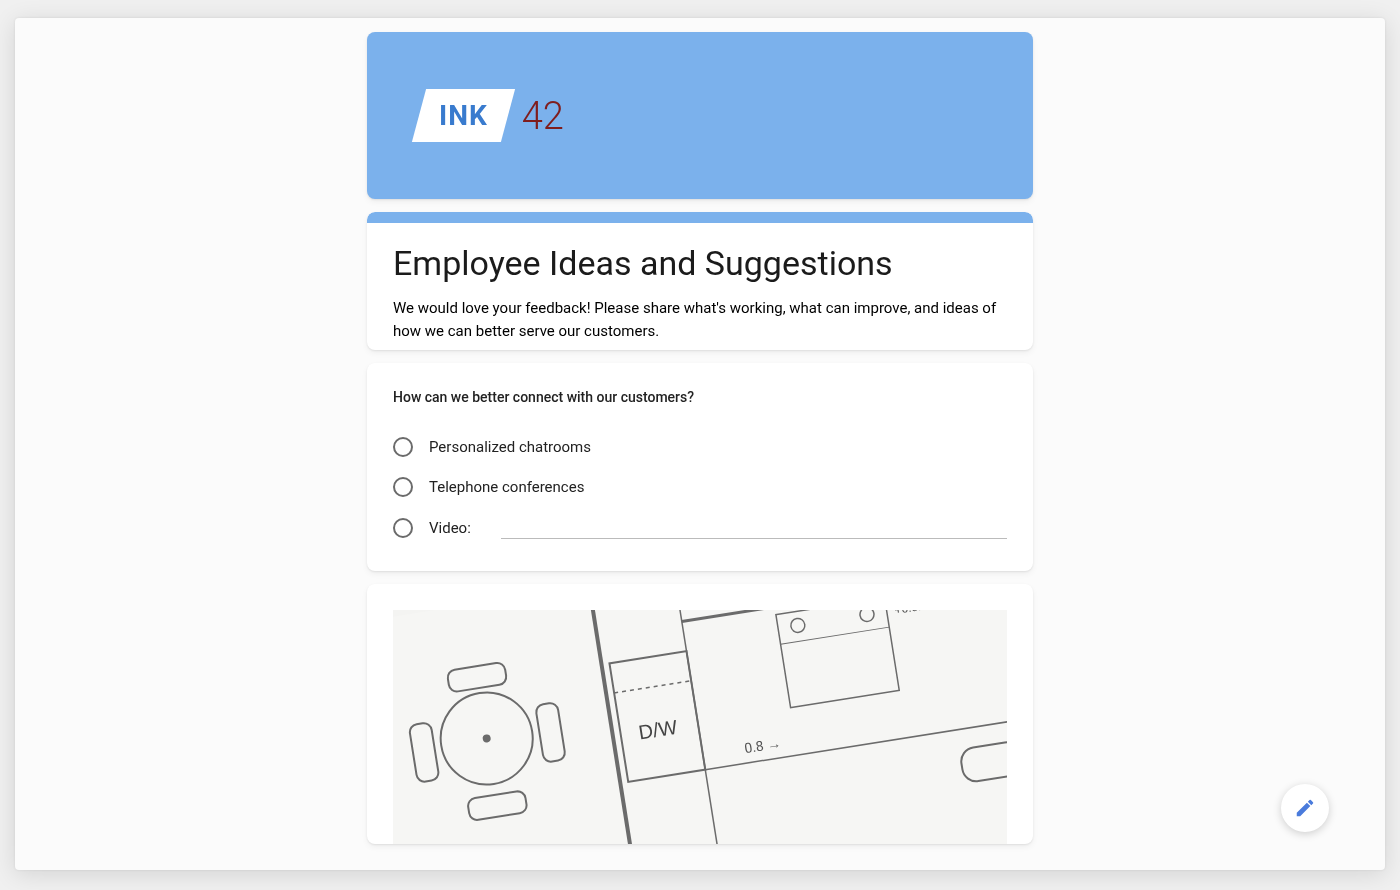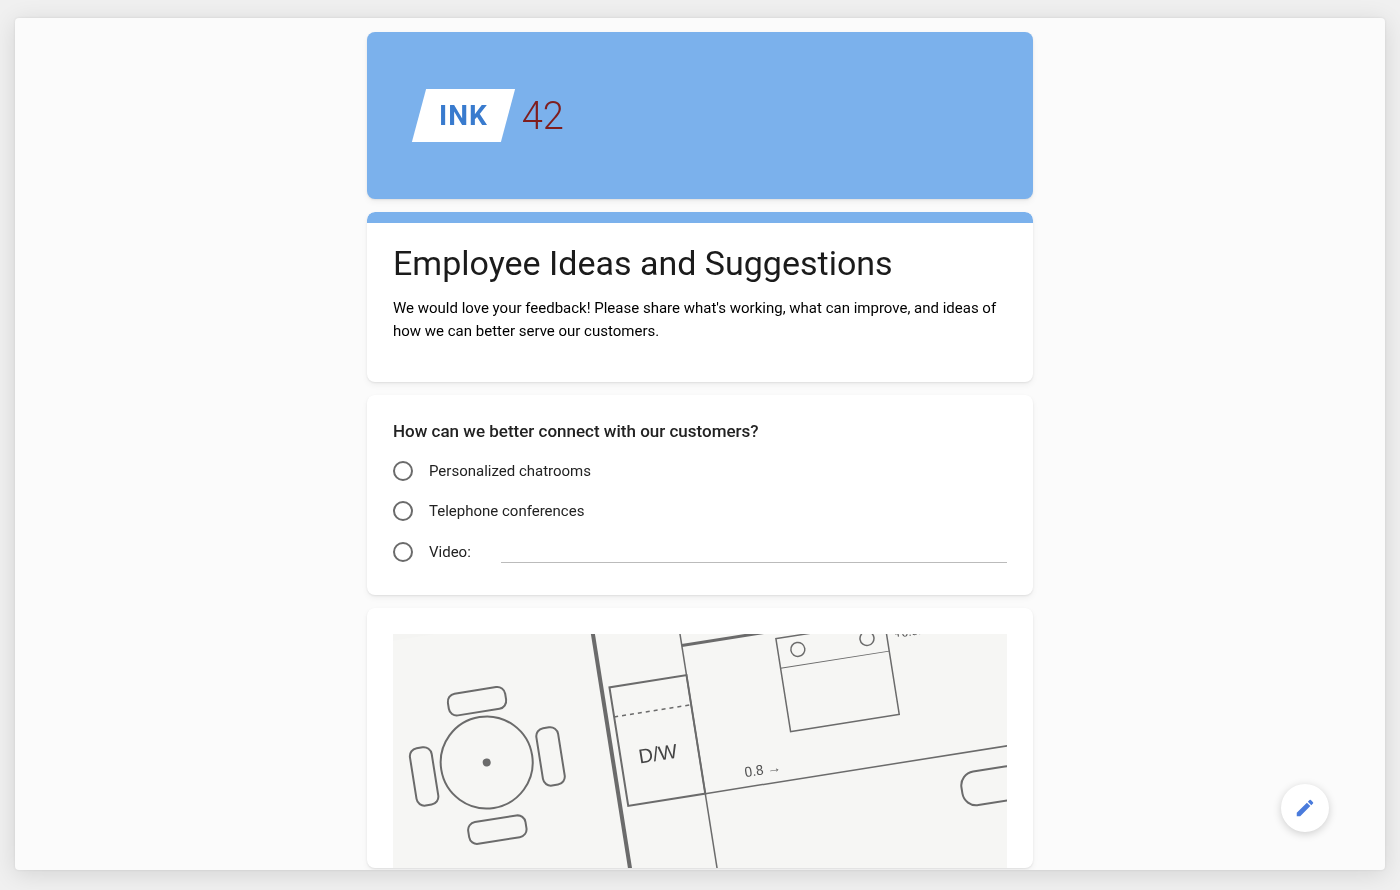--- a/index.html
+++ b/index.html
@@ -62,39 +62,39 @@
       font-size: 38px;
       font-weight: 300;
     }
     
     .title-card { position: relative; }
     .title-bar {
       height: 11px;
       background: #7bb1ec;
       border-radius: 8px 8px 0 0;
     }
-    .title-body { padding: 20px 26px 40px 26px; }
+    .title-body { padding: 20px 26px 8px 26px; }
     .form-title {
       font-size: 34px;
       font-weight: 400;
       color: #1b1b1b;
       margin-bottom: 14px;
     }
     .form-desc {
       font-size: 15px;
       color: #000000;
       line-height: 1.5;
     }
     
     .q-card { padding: 26px 26px 32px 26px; }
     .q-title {
-      font-size: 17px;
+      font-size: 14px;
       font-weight: 500;
       color: #222;
-      margin-bottom: 20px;
+      margin-bottom: 32px;
     }
     .opt-row {
       display: flex;
       align-items: center;
       gap: 16px;
       margin-bottom: 20px;
     }
     .opt-row:last-child { margin-bottom: 0; }
     .radio-circ {
       width: 20px; height: 20px;

